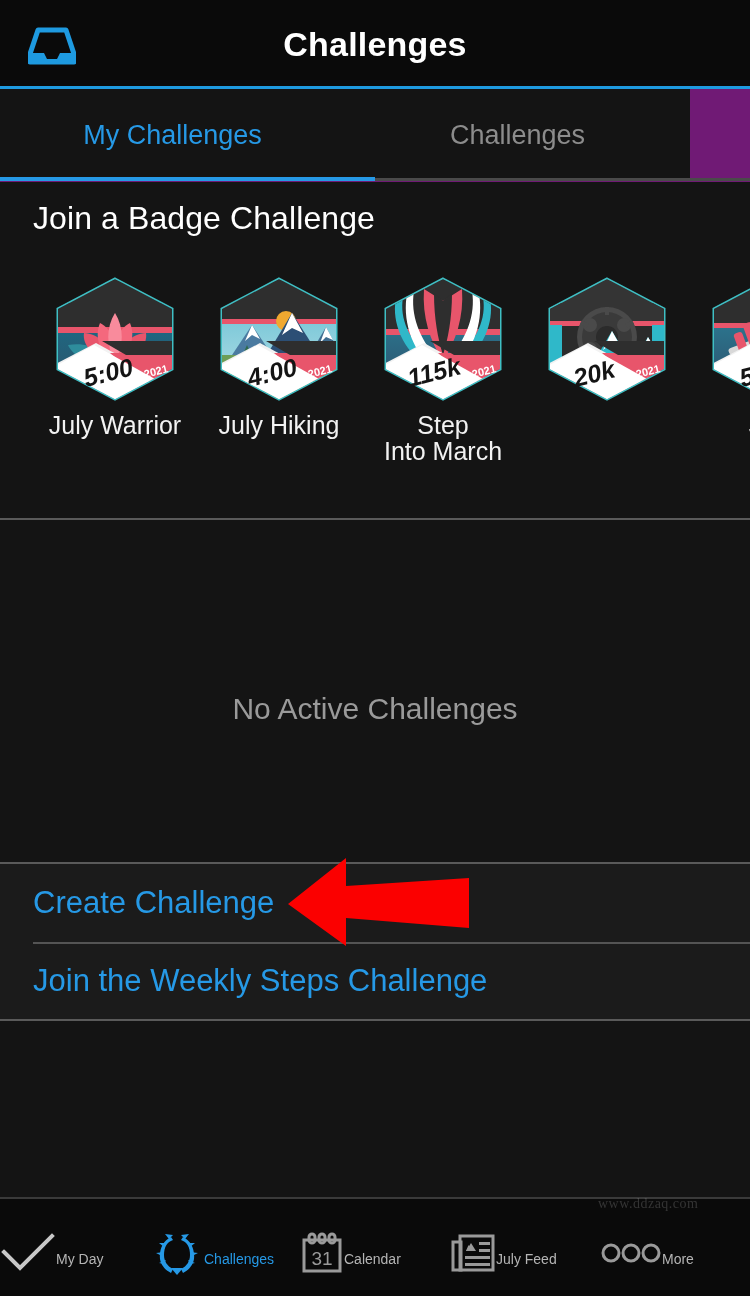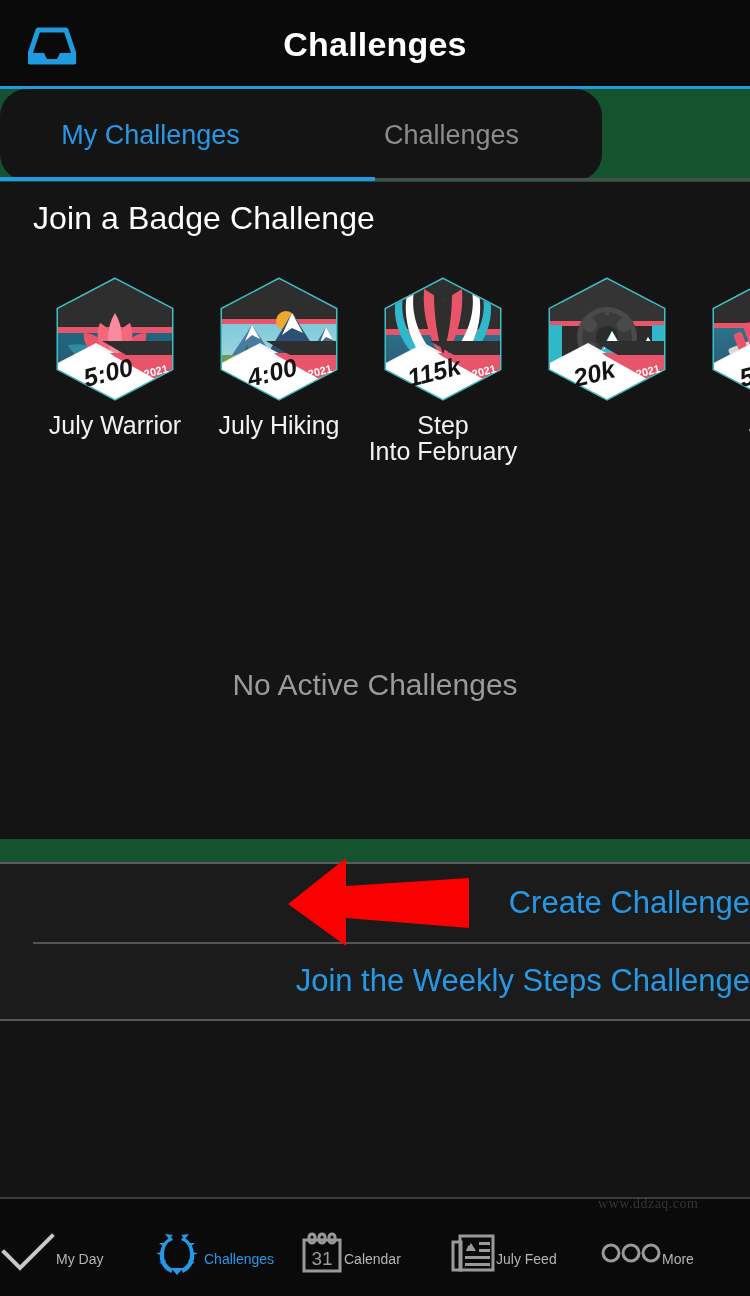--- a/index.html
+++ b/index.html
@@ -5,21 +5,21 @@
   * { margin:0; padding:0; box-sizing:border-box; }
   html, body {
     width:750px; height:1296px;
     background:#000;
     font-family:"Liberation Sans", sans-serif;
     overflow:hidden;
   }
   #app {
     position:relative;
     width:750px; height:1296px;
-    background:#14532d;
+    background:#701a75;
     overflow:hidden;
   }
 
   
   .header {
     position:absolute; left:0; top:0; width:750px; height:88px;
     background:#0a0a0a;
     display:flex; align-items:center;
   }
   .header-icon {
@@ -32,24 +32,23 @@
     color:#ffffff; font-size:34px; font-weight:bold;
     letter-spacing:0.2px;
   }
   .header-rule {
     position:absolute; left:0; top:86px; width:750px; height:3px;
     background:#1e9ae0;
   }
 
   
   .tabs {
-    position:absolute; left:0; top:89px; width:602px; height:92px;
+    position:absolute; left:0; top:89px; width:690px; height:92px;
     background:#141414;
     display:flex;
-    border-radius:27px;
   }
   .tab {
     flex:1; display:flex; align-items:center; justify-content:center;
     font-size:27px;
   }
   .tab.active { color:#2699e6; }
   .tab.inactive { color:#8c8c8c; }
   .tab-underline-track {
     position:absolute; left:0; top:178px; width:750px; height:3px;
     background:#4a4a4a;
@@ -84,38 +83,37 @@
     color:#f2f2f2; font-size:25px; line-height:26px;
     text-align:center; white-space:pre-line;
   }
 
   .section-divider {
     position:absolute; left:0; width:750px; height:2px; background:#5a5a5a;
   }
 
   
   .empty-zone {
-    position:absolute; left:0; top:496px; width:750px; height:343px;
+    position:absolute; left:0; top:520px; width:750px; height:343px;
     background:#141414;
   }
   .empty-text {
     position:absolute; left:0; top:172px; width:750px;
     text-align:center; color:#9a9a9a; font-size:30px;
   }
 
   
   .action-list {
     position:absolute; left:0; top:864px; width:750px; height:157px;
     background:#1b1b1b;
   }
   .action-row {
     position:relative; height:78px;
     display:flex; align-items:center;
     padding-left:33px;
-    justify-content:flex-end;
   }
   .action-row .label {
     color:#2699e6; font-size:31px;
   }
   .row-divider {
     position:absolute; left:33px; width:717px; height:2px; background:#545454;
     top:78px;
   }
 
   
@@ -294,21 +292,21 @@
 
             <polygon points="0,92 46,68 130,114 130,128 0,128" fill="#f2f2f2"></polygon>
             <polygon points="60,78 130,78 130,106 92,106" fill="#e8556b"></polygon>
             <polygon points="52,66 130,66 130,80 76,80" fill="#2e2e2e"></polygon>
             <polygon points="0,94 44,70 130,118 130,128 0,128" fill="#ffffff"></polygon>
           </g>
           <text x="32" y="112" fill="#141414" font-family="Liberation Sans, sans-serif" font-size="25" font-weight="bold" font-style="italic" transform="rotate(-14 32 112)">115k</text>
           <text x="95" y="103" fill="#ffffff" font-family="Liberation Sans, sans-serif" font-size="11" font-weight="bold" transform="rotate(-14 95 103)">2021</text>
         </svg>
         <div class="badge-label">Step
-Into February</div>
+Into March</div>
       </div>
 
       <div class="badge-item">
         <svg class="badge-art" viewBox="0 0 130 128">
           <defs>
             <clipPath id="hex4">
                 <polygon points="65,4 122,34 122,94 65,124 8,94 8,34"></polygon>
               </clipPath>
           </defs>
           <polygon points="65,4 122,34 122,94 65,124 8,94 8,34" fill="#1d1d1d" stroke="#3fbfc4" stroke-width="3"></polygon>

